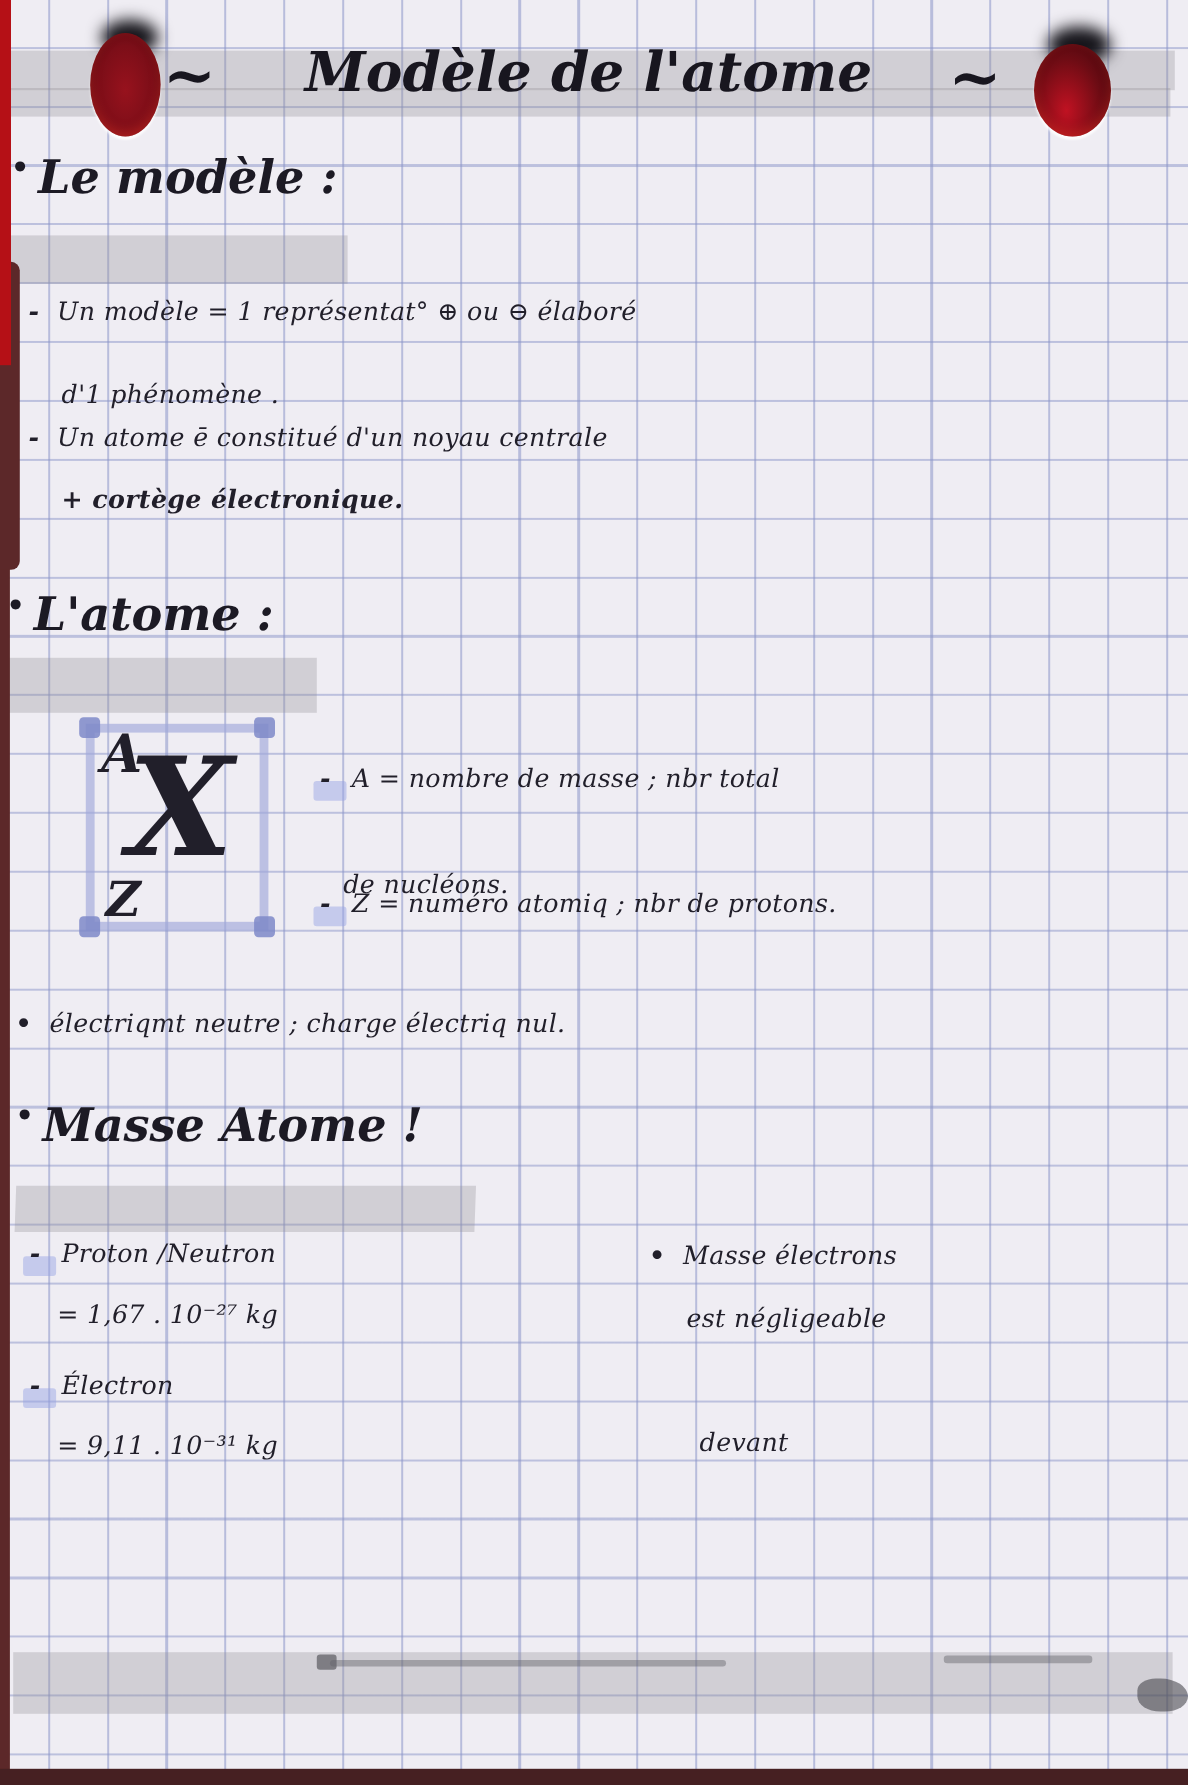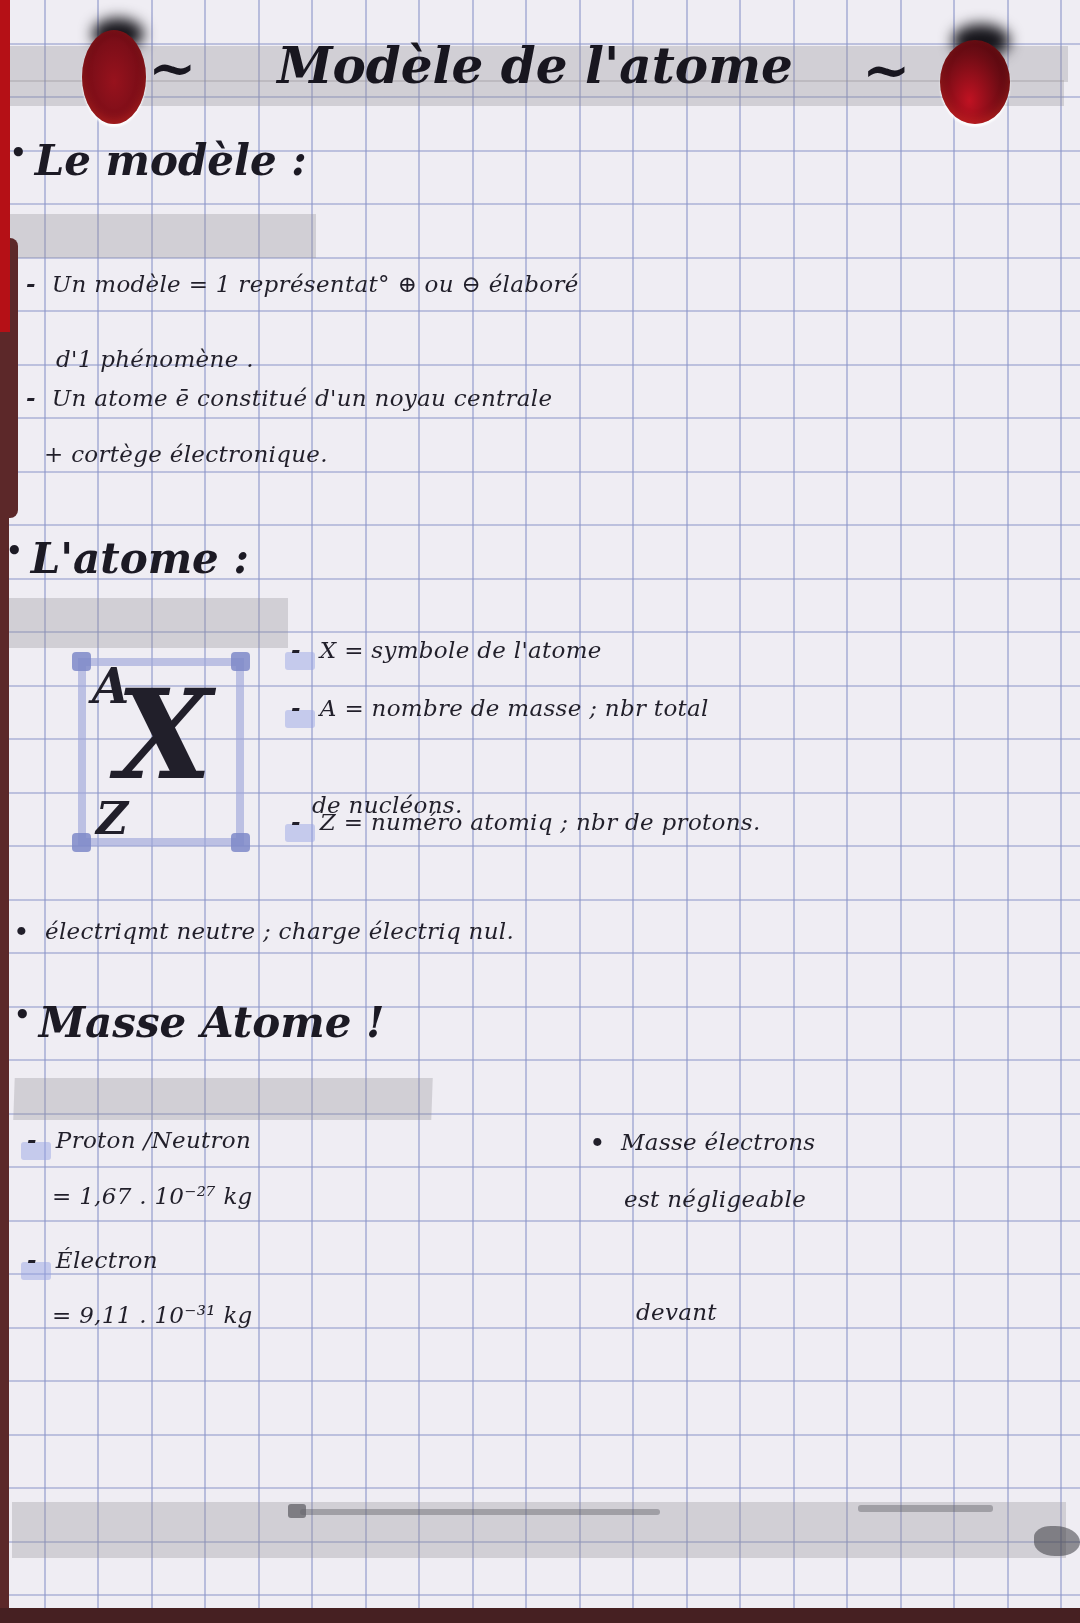--- a/index.html
+++ b/index.html
@@ -73,41 +73,38 @@
   </div>
   <div class="line" style="left:26px;top:270px;">
     <span class="mk">-</span><span>Un modèle = 1 représentat° ⊕ ou ⊖ élaboré</span>
   </div>
   <div class="line" style="left:56px;top:346px;">
     <span>d'1 phénomène .</span>
   </div>
   <div class="line" style="left:26px;top:384px;">
     <span class="mk">-</span><span>Un atome ē constitué d'un noyau centrale</span>
   </div>
-  <div class="line" style="left:44px;top:441px;">
+  <div class="line" style="left:56px;top:441px;font-weight:bold;">
     <span>+ cortège électronique.</span>
   </div>
 
   <div class="heading" style="left:6px;top:534px;">
     <span class="bullet">•</span><span>L'atome :</span>
   </div>
 
   <div class="abox">
     <div class="corner c-tl"></div>
     <div class="corner c-tr"></div>
     <div class="corner c-bl"></div>
     <div class="corner c-br"></div>
     <div class="a-mass hw">A</div>
     <div class="a-num hw">Z</div>
     <div class="a-el hw">X</div>
   </div>
 
-  <div class="line" style="left:288px;top:636px;">
-    <span class="mk hl">-</span><span>X = symbole de l'atome</span>
-  </div>
   <div class="line" style="left:288px;top:694px;">
     <span class="mk hl">-</span><span>A = nombre de masse ; nbr total</span>
   </div>
   <div class="line" style="left:312px;top:792px;text-align:center;">
     <span>de nucléons.</span>
   </div>
   <div class="line" style="left:288px;top:808px;">
     <span class="mk hl">-</span><span>Z = numéro atomiq ; nbr de protons.</span>
   </div>
 

